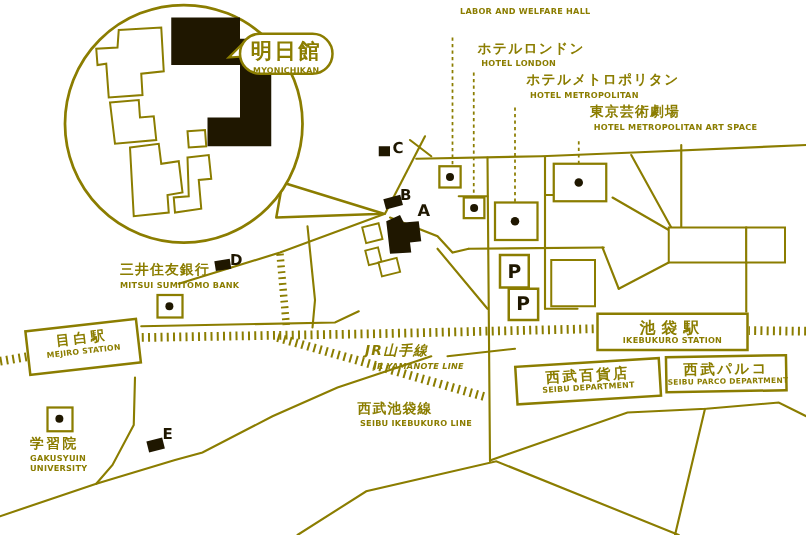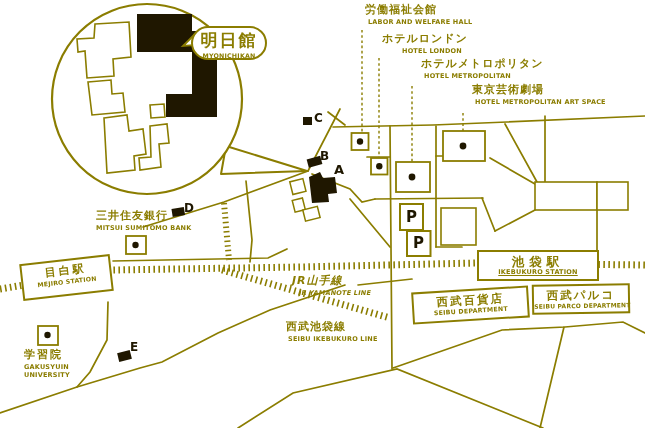--- a/index.html
+++ b/index.html
@@ -110,26 +110,25 @@
     <rect x="192" y="27" width="74" height="32" rx="16" fill="#fff" stroke="#8b7d00" stroke-width="2"></rect>
   </g>
 </svg>
 
 <div class="lbl" style="left:196px;top:31px;width:66px;text-align:center;">
   <span class="jp" style="font-size:17px;letter-spacing:2px;">明日館</span>
   <div class="en" style="font-size:6.3px;margin-top:1px;">MYONICHIKAN</div>
 </div>
 
 <div class="lbl" style="left:365px;top:4px;">
-  <div class="jp">労働福祉会館</div>
   <div class="en" style="margin-left:3px;">LABOR AND WELFARE HALL</div>
 </div>
 <div class="lbl" style="left:382px;top:33px;">
   <div class="jp">ホテルロンドン</div>
-  <div class="en" style="margin-left:20px;">HOTEL LONDON</div>
+  <div class="en" style="margin-left:3px;">HOTEL LONDON</div>
 </div>
 <div class="lbl" style="left:421px;top:58px;">
   <div class="jp">ホテルメトロポリタン</div>
   <div class="en" style="margin-left:3px;">HOTEL METROPOLITAN</div>
 </div>
 <div class="lbl" style="left:472px;top:84px;">
   <div class="jp">東京芸術劇場</div>
   <div class="en" style="margin-left:3px;">HOTEL METROPOLITAN ART SPACE</div>
 </div>
 <div class="lbl" style="left:96px;top:210px;">
@@ -146,21 +145,21 @@
   <div class="jp">JR山手線</div>
   <div class="en" style="margin-left:7px;">JR YAMANOTE LINE</div>
 </div>
 <div class="lbl" style="left:286px;top:321px;">
   <div class="jp">西武池袋線</div>
   <div class="en" style="margin-left:2px;">SEIBU IKEBUKURO LINE</div>
 </div>
 
 <div class="mapbox" style="left:477px;top:250px;width:122px;height:31px;padding-top:3px;">
   <span class="jp" style="font-size:12.5px;letter-spacing:5px;">池袋駅</span>
-  <div class="en" style="margin-top:0;text-decoration:underline;">IKEBUKURO STATION</div>
+  <div class="en" style="margin-top:0;">IKEBUKURO STATION</div>
 </div>
 <div class="mapbox" style="left:21px;top:259px;width:91px;height:37px;padding-top:4px;transform:rotate(-6.5deg);">
   <span class="jp" style="font-size:11px;letter-spacing:3px;">目白駅</span>
   <div class="en" style="font-size:6.2px;margin-top:0;">MEJIRO STATION</div>
 </div>
 
 <div class="mapbox" style="left:412px;top:289px;width:117px;height:32px;padding-top:3px;transform:rotate(-3.5deg);">
   <span class="jp" style="font-size:11.5px;letter-spacing:2px;">西武百貨店</span>
   <div class="en" style="font-size:6.3px;margin-top:0;">SEIBU DEPARTMENT</div>
 </div>

